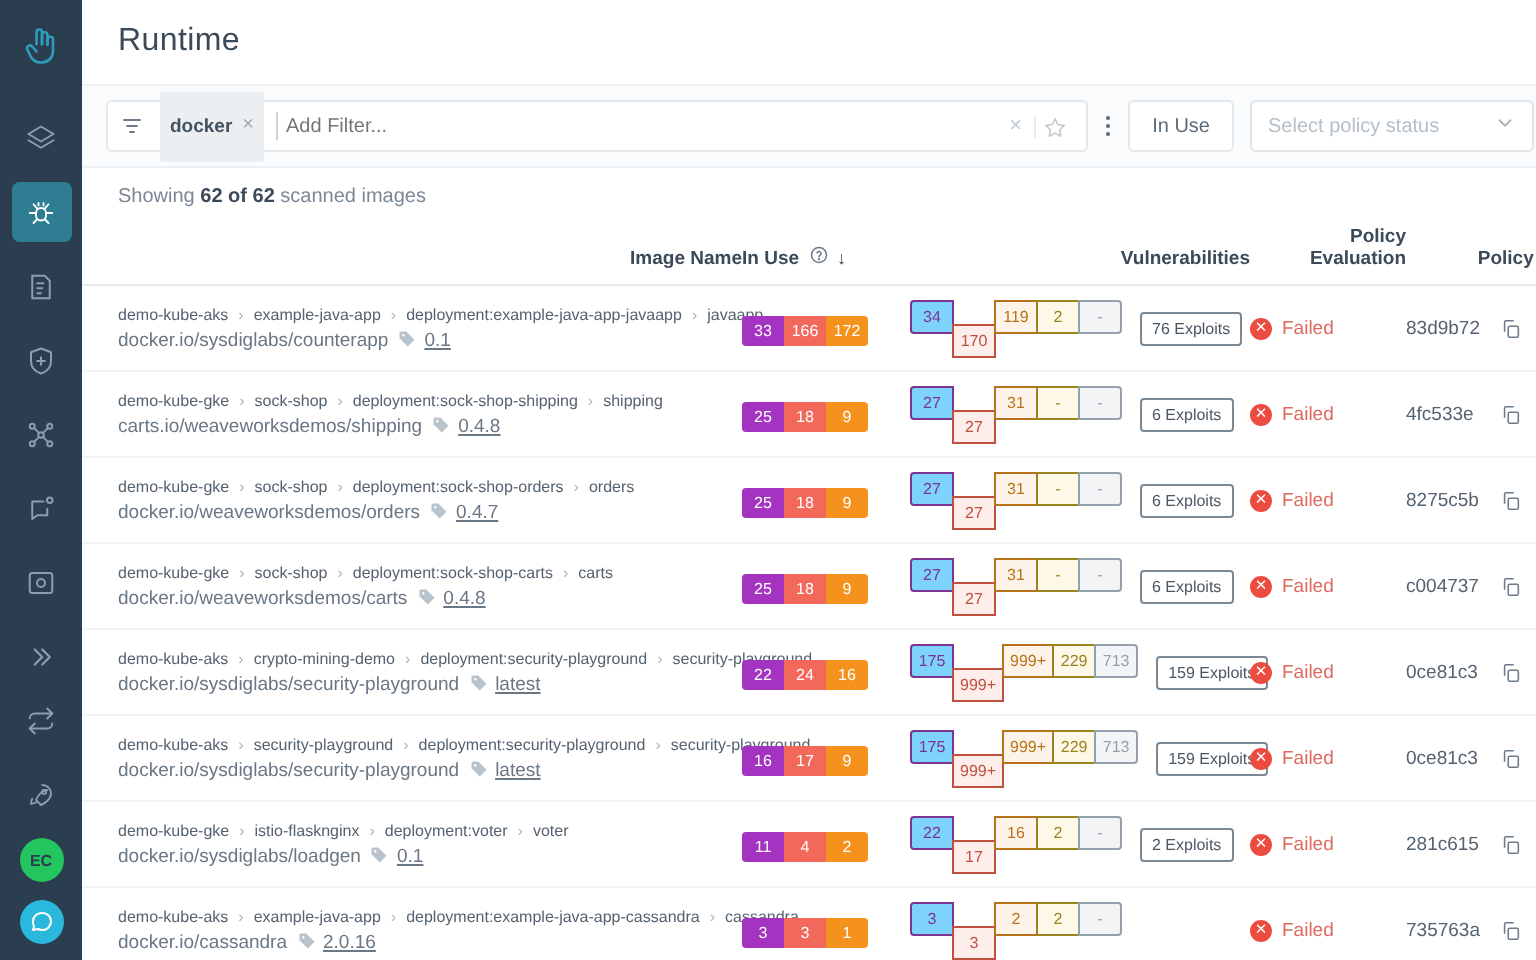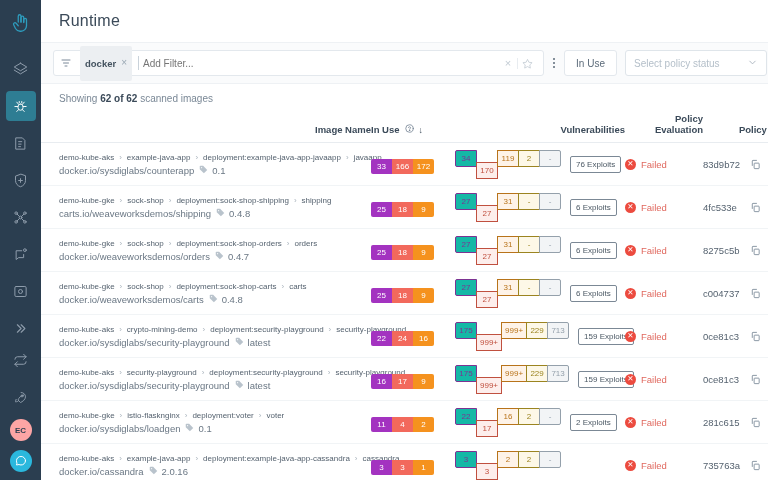--- a/index.html
+++ b/index.html
@@ -27,21 +27,21 @@
     color: #8e9cab;
   }
   .nav-icon.active { background: #2e7d93; color: #ffffff; }
   .nav-icon svg { display:block; }
   .sidebar-bottom {
     position: absolute; bottom: 8px; left: 0; width: 41px;
     display: flex; flex-direction: column; align-items: center;
   }
   .avatar {
     width: 22px; height: 22px; border-radius: 50%;
-    background: #fca5a5; color: #2b3e50;
+    background: #22c55e; color: #2b3e50;
     font-size: 8px; font-weight: bold;
     display: flex; align-items: center; justify-content: center;
     margin-bottom: 9px;
   }
   .support-bubble {
     width: 22px; height: 22px; border-radius: 50%;
     background: #2bb8dd; color: #ffffff;
     display: flex; align-items: center; justify-content: center;
   }
 
@@ -125,21 +125,21 @@
   tbody tr { border-bottom: 1px solid #f1f4f6; height: 43px; }
   tbody td { padding: 0; vertical-align: middle; }
 
   .img-cell { padding-left: 18px; padding-right: 6px; }
   .breadcrumb { display: flex; align-items: center; flex-wrap: nowrap; white-space: nowrap; margin-bottom: 3px; }
   .bc-seg { font-size: 8px; color: #55626f; }
   .bc-sep { font-size: 8px; color: #aab4bd; margin: 0 5px; }
   .img-line { display: flex; align-items: flex-start; white-space: nowrap; }
   .img-repo { font-size: 9.5px; color: #6a7784; }
   .tag-icon { margin: 0 4px 0 5px; display: flex; color: #b9c3cc; }
-  .img-tag { font-size: 9.5px; color: #6a7784; }
+  .img-tag { font-size: 9.5px; color: #6a7784; text-decoration: underline; }
 
   
   .inuse-pill { display: inline-flex; border-radius: 2px; overflow: hidden; }
   .inuse-pill div {
     min-width: 21px; height: 15px; padding: 0 3px;
     font-size: 8px; color: #ffffff;
     display: flex; align-items: center; justify-content: center;
   }
   .seg-crit { background: #a333c0; }
   .seg-high { background: #f2695c; text-align: center; }
@@ -148,21 +148,21 @@
   
   .vuln-group { display: inline-flex; }
   .vuln-group div {
     min-width: 22px; height: 17px; padding: 0 3px;
     font-size: 8px;
     display: flex; align-items: center; justify-content: center;
     border: 1px solid; margin-left: -1px;
   }
   .vuln-group div:first-child { margin-left: 0; border-radius: 2px 0 0 2px; }
   .vuln-group div:last-child { border-radius: 0 2px 2px 0; }
-  .v-crit { background: #14b8a6; border-color: #e4bced; color: #7d3392; }
+  .v-crit { background: #7dd3fc; border-color: #e4bced; color: #7d3392; }
   .v-high { background: #fdeeec; border-color: #f7c6bf; color: #c0503f; margin-top: 12px; }
   .v-med  { background: #fef3e8; border-color: #f9d6ad; color: #b8731a; }
   .v-low  { background: #fdf8e7; border-color: #f0e0a8; color: #9b8420; }
   .v-neg  { background: #f2f4f6; border-color: #dde3e8; color: #94a0ab; }
 
   .exploit-badge {
     display: inline-flex; align-items: center; justify-content: center;
     height: 17px; padding: 0 5px;
     border: 1px solid #7b8895; border-radius: 2px;
     font-size: 8px; color: #4b5864; background: #ffffff;

